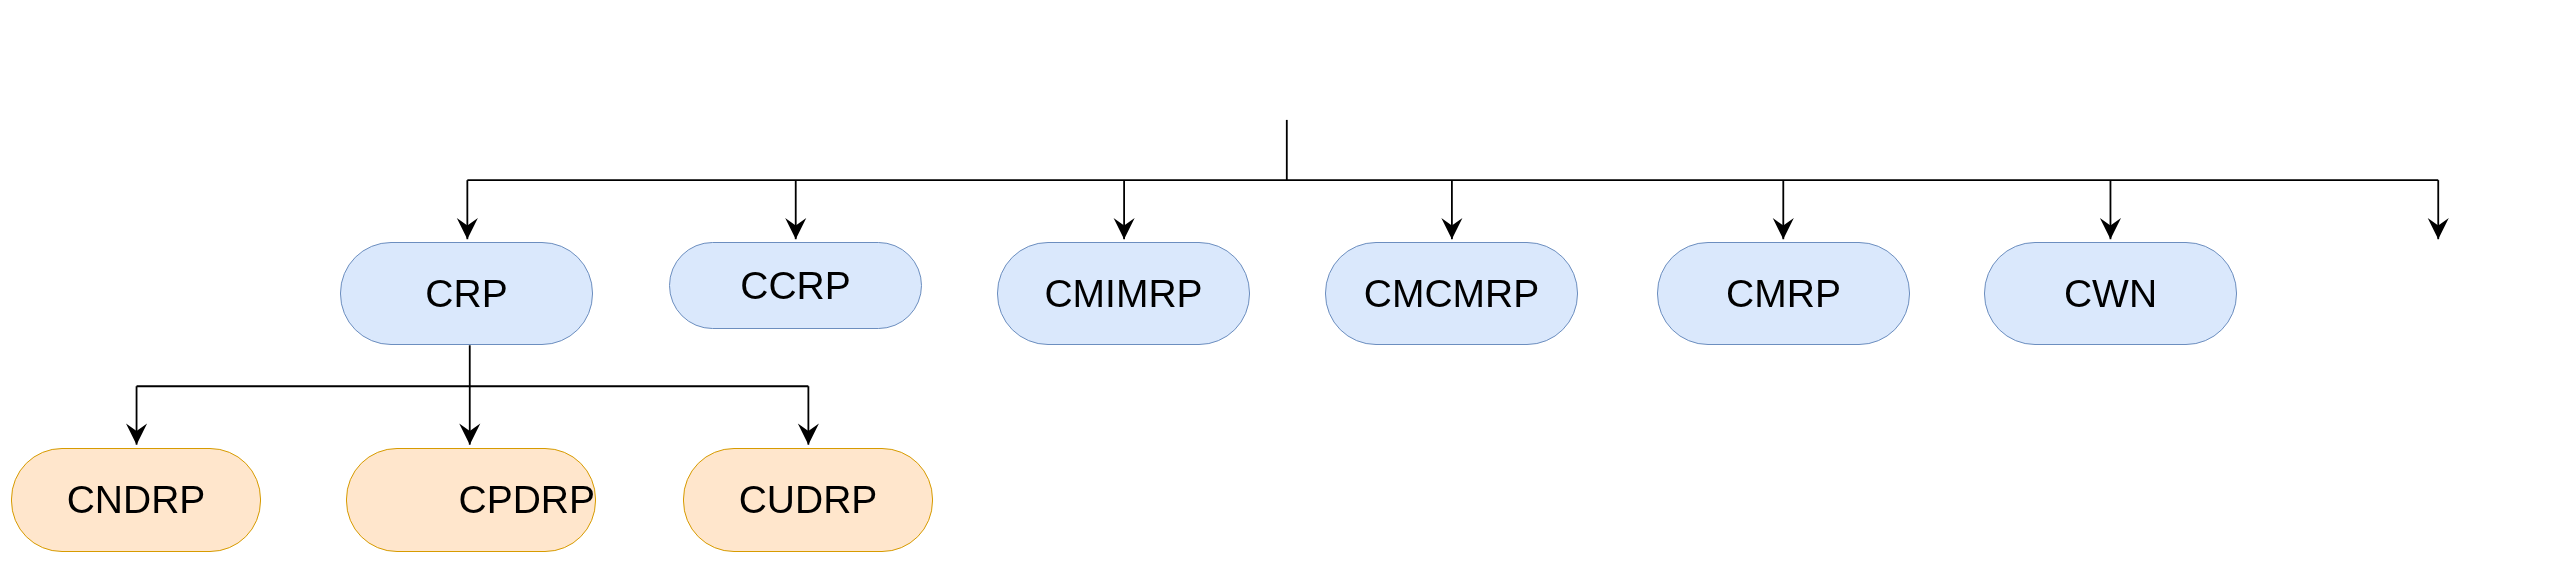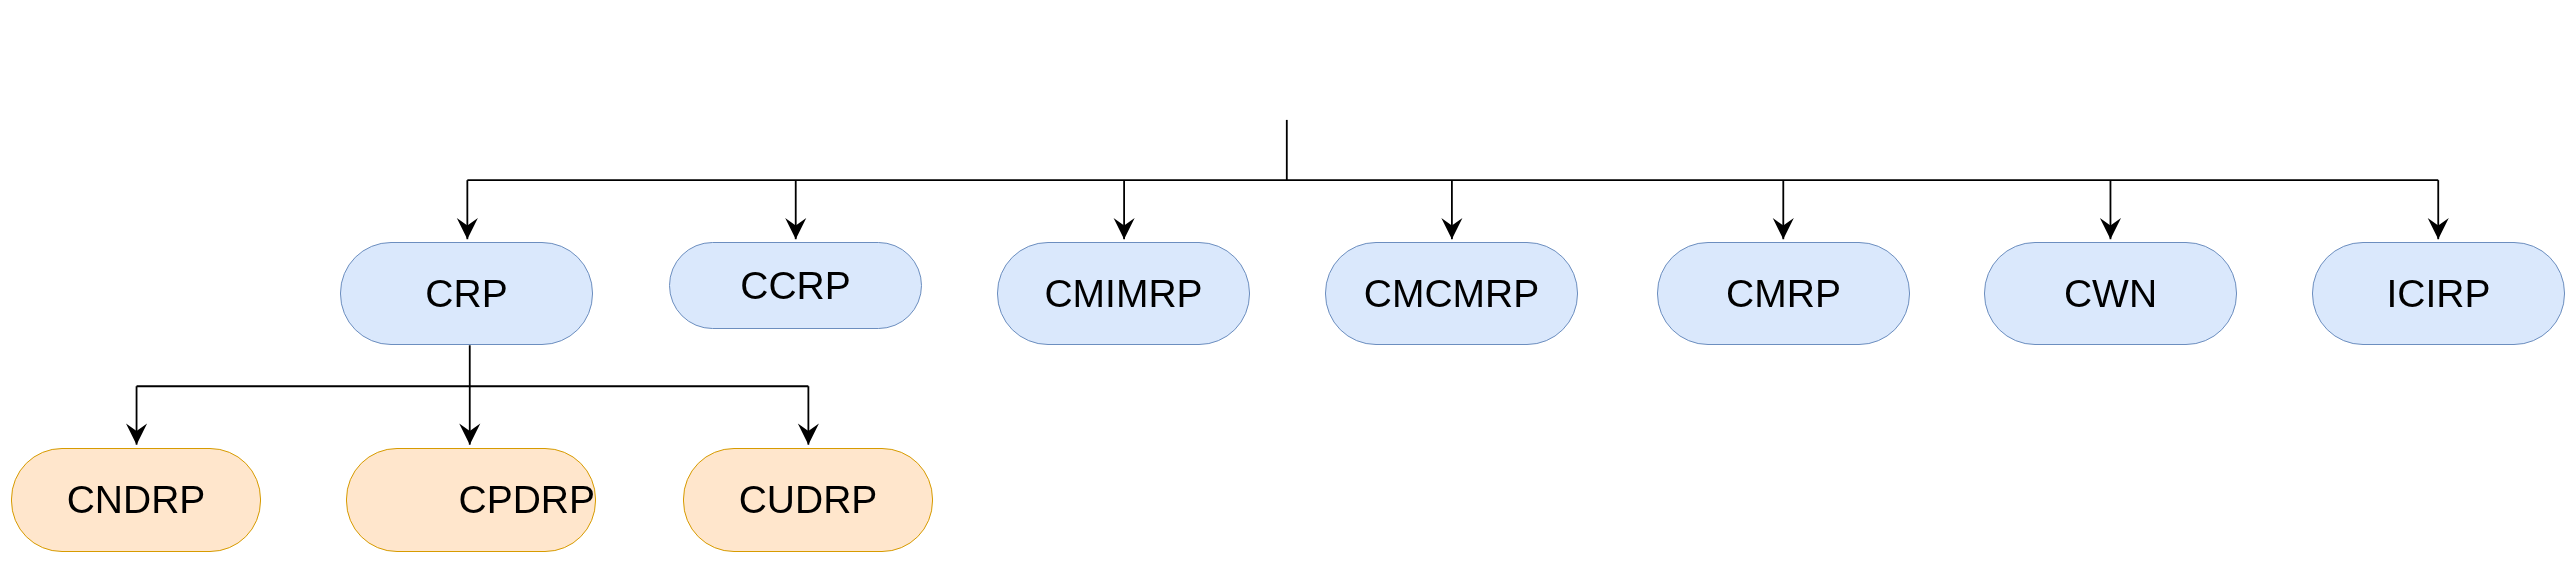--- a/index.html
+++ b/index.html
@@ -102,23 +102,20 @@
   </div>
   <div class="node level2" style="left:1325px; top:242px; width:253px; height:103px;">
     <span>CMCMRP</span>
   </div>
   <div class="node level2" style="left:1657px; top:242px; width:253px; height:103px;">
     <span>CMRP</span>
   </div>
   <div class="node level2" style="left:1984px; top:242px; width:253px; height:103px;">
     <span>CWN</span>
   </div>
-  <div class="node level2" style="left:2312px; top:242px; width:253px; height:103px;">
-    <span>ICIRP</span>
-  </div>
 
   <div class="node level3" style="left:11px; top:448px; width:250px; height:104px;">
     <span>CNDRP</span>
   </div>
   <div class="node level3" style="left:346px; top:448px; width:250px; height:104px;justify-content:flex-end;">
     <span>CPDRP</span>
   </div>
   <div class="node level3" style="left:683px; top:448px; width:250px; height:104px;">
     <span>CUDRP</span>
   </div>

